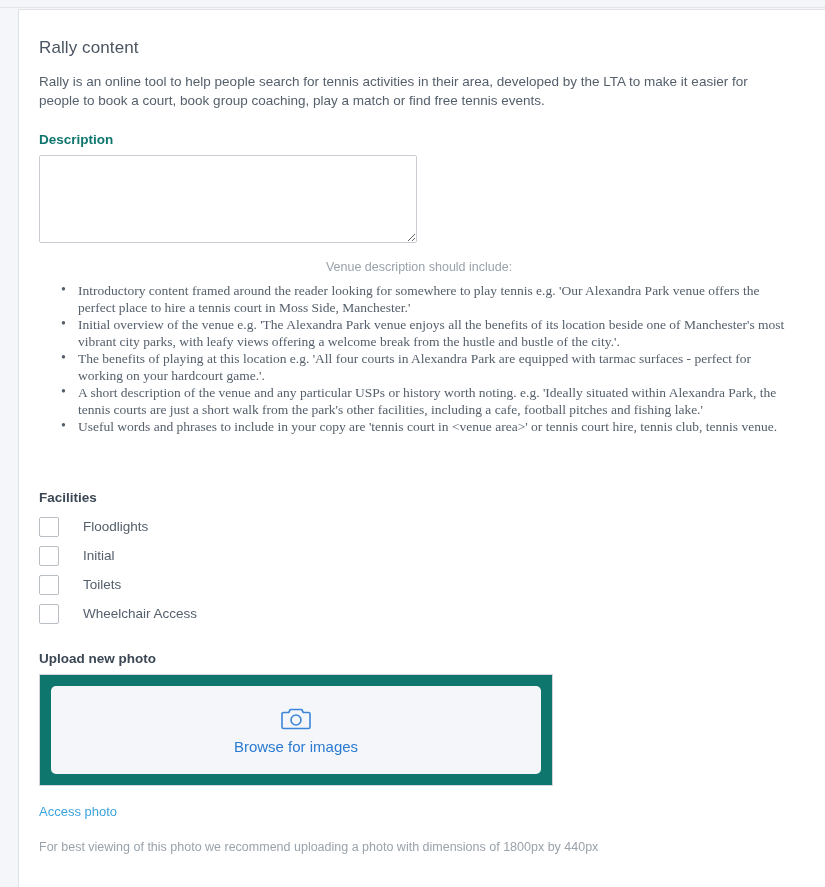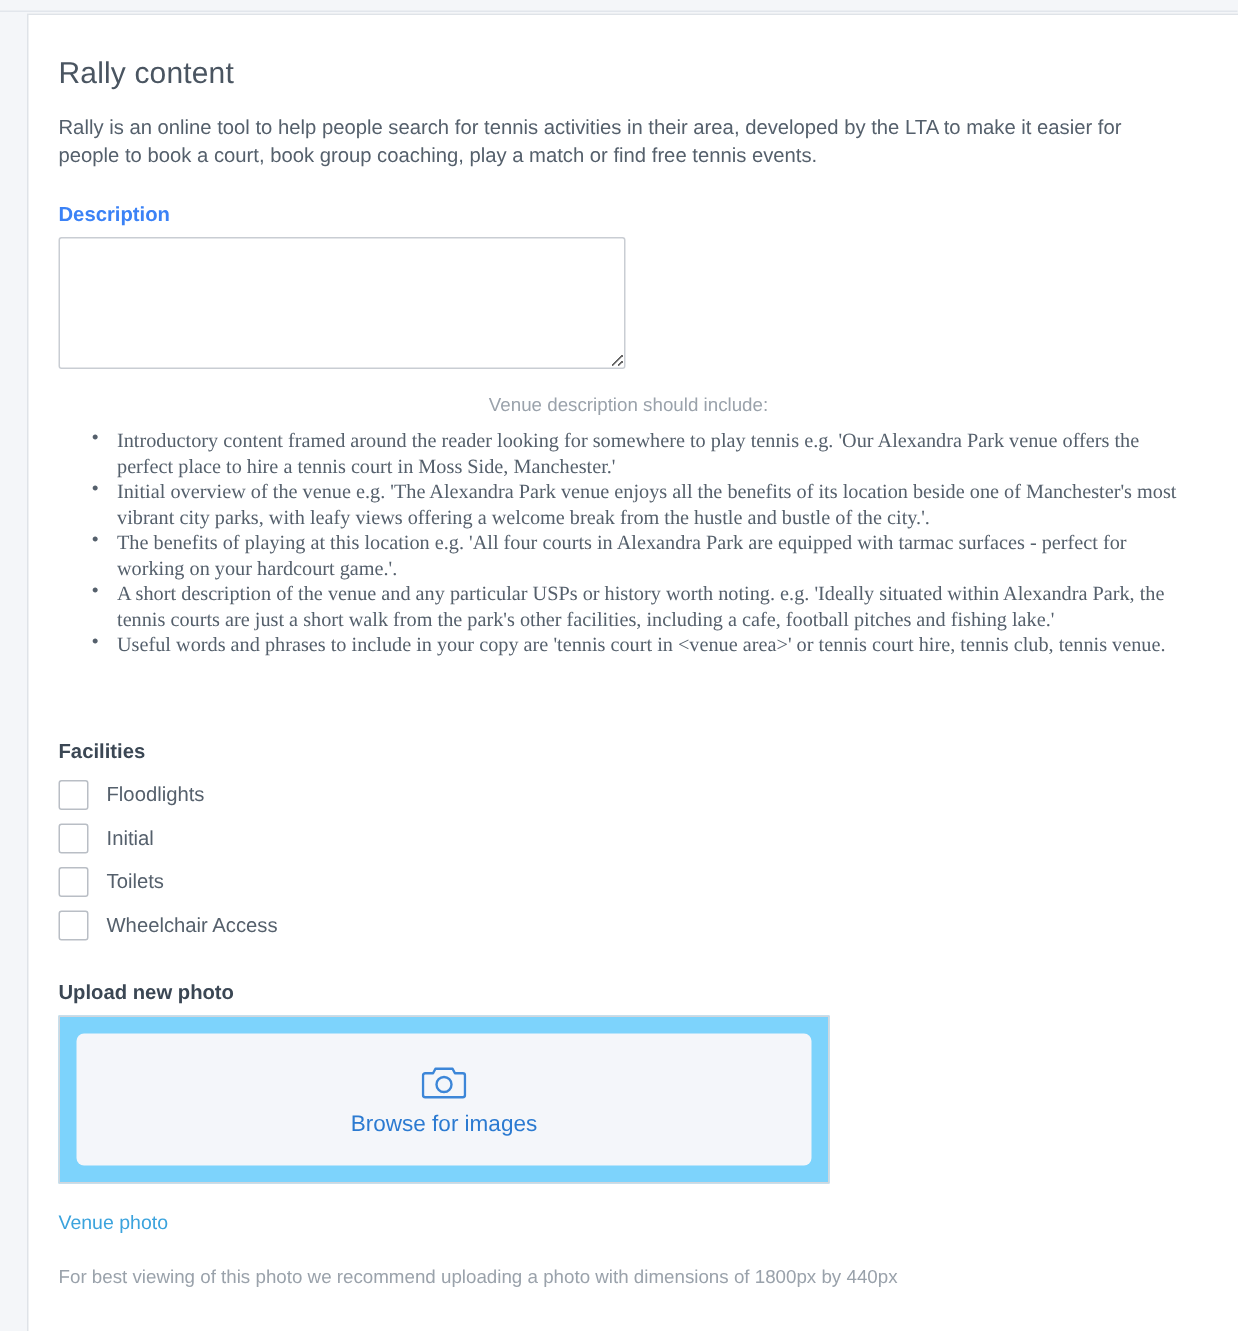--- a/index.html
+++ b/index.html
@@ -38,39 +38,39 @@
     box-sizing: border-box;
   }
 
   .card-inner {
     padding: 28px 22px 0 20px;
     width: 760px;
     box-sizing: content-box;
   }
 
   h1.section-title {
-    font-size: 20px;
+    font-size: 17px;
     font-weight: 400;
     color: #4a5561;
     margin: 0 0 14px 0;
     letter-spacing: 0.1px;
   }
 
   p.intro {
     font-size: 13.5px;
     line-height: 19px;
     color: #55606c;
     margin: 0 0 22px 0;
     max-width: 742px;
   }
 
   .field-label {
     font-size: 13.5px;
     font-weight: bold;
-    color: #3b82f6;
+    color: #0f766e;
     margin: 0 0 8px 0;
   }
 
   textarea.description-box {
     display: block;
     width: 378px;
     height: 88px;
     border: 1px solid #c9cdd3;
     border-radius: 2px;
     background: #fff;
@@ -118,20 +118,21 @@
     font-size: 13.5px;
     font-weight: bold;
     color: #3b4754;
     margin: 55px 0 12px 0;
   }
 
   .checkbox-row {
     display: flex;
     align-items: flex-end;
     margin-bottom: 9px;
+    gap: 12px;
   }
   .checkbox-box {
     width: 20px;
     height: 20px;
     border: 1px solid #b9bec5;
     border-radius: 2px;
     background: #fff;
     box-sizing: border-box;
     flex: 0 0 auto;
     cursor: pointer;
@@ -147,21 +148,21 @@
     font-size: 13.5px;
     font-weight: bold;
     color: #3b4754;
     margin: 27px 0 8px 0;
   }
 
   .upload-outer {
     width: 514px;
     height: 112px;
     border: 1px solid #d2d6dc;
-    background: #7dd3fc;
+    background: #0f766e;
     box-sizing: border-box;
     padding: 11px;
   }
   .upload-inner {
     width: 100%;
     height: 100%;
     background: #f4f6fa;
     border-radius: 5px;
     box-sizing: border-box;
     display: flex;
@@ -249,18 +250,18 @@
         <span class="camera-icon">
           <svg width="30" height="26" viewBox="0 0 30 26" fill="none" xmlns="http://www.w3.org/2000/svg">
             <path d="M2.5 7.5h5.2l1.6-3h11.4l1.6 3h5.2a1.5 1.5 0 0 1 1.5 1.5v13a1.5 1.5 0 0 1-1.5 1.5h-25A1.5 1.5 0 0 1 1 22V9a1.5 1.5 0 0 1 1.5-1.5z" stroke="#3c86d8" stroke-width="1.6" stroke-linejoin="round"></path>
             <circle cx="15" cy="15" r="5" stroke="#3c86d8" stroke-width="1.6"></circle>
           </svg>
         </span>
         <span class="browse-text">Browse for images</span>
       </div>
     </div>
 
-    <a class="remove-photo" href="#">Venue photo</a>
+    <a class="remove-photo" href="#">Access photo</a>
 
     <div class="footer-note">For best viewing of this photo we recommend uploading a photo with dimensions of 1800px by 440px</div>
 
   </div>
 </div>
 
 </body></html>

